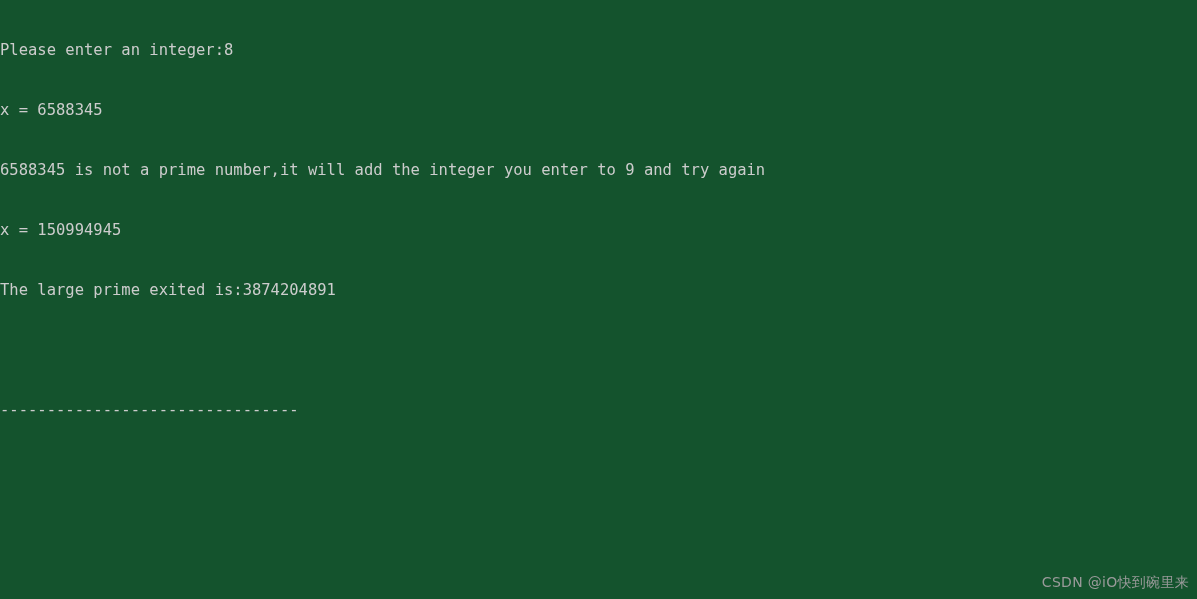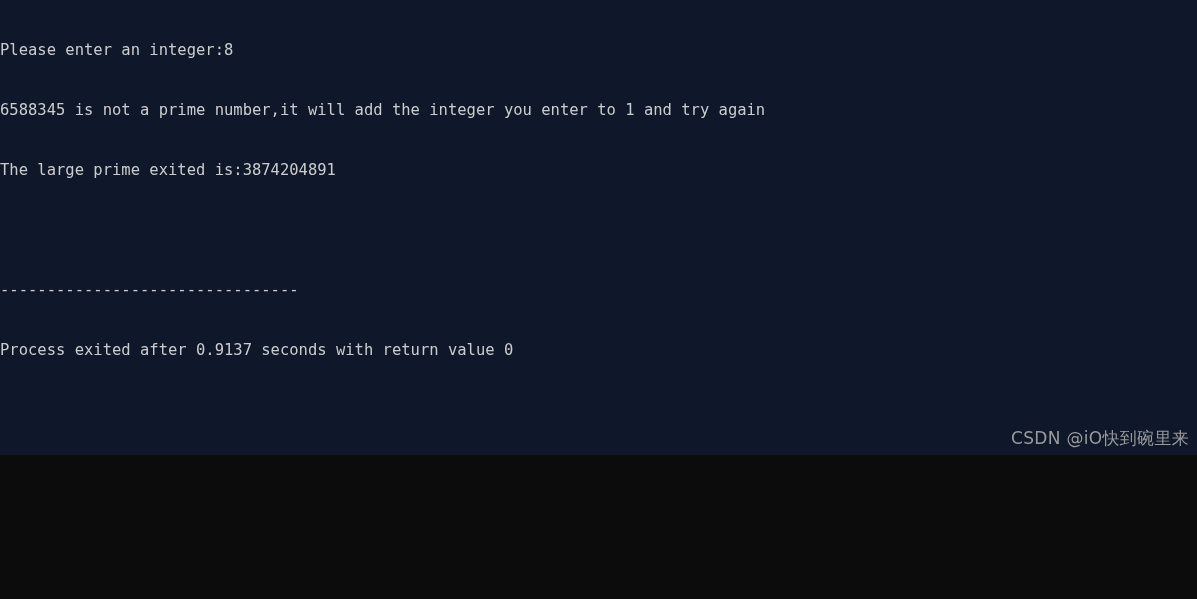--- a/index.html
+++ b/index.html
@@ -3,22 +3,22 @@
 <meta charset="utf-8">
 <style>
   html, body {
     margin: 0;
     padding: 0;
     background: #0c0c0c;
   }
   #console-window {
     position: relative;
     width: 1197px;
-    height: 455px;
-    background: #0f172a;
+    height: 599px;
+    background: #14532d;
     overflow: hidden;
     box-sizing: border-box;
     padding-left: 22px;
   }
   #console-output {
     position: absolute;
     left: 0px;
     top: 0px;
     width: 1197px;
     font-family: "DejaVu Sans Mono", "Liberation Mono", monospace;
@@ -35,37 +35,38 @@
     font-family: "DejaVu Sans Mono", "Liberation Mono", monospace;
   }
   .console-line.blank {
     color: transparent;
   }
   #watermark {
     position: absolute;
     right: 8px;
     bottom: 6px;
     font-family: "DejaVu Sans", "Liberation Sans", sans-serif;
-    font-size: 17px;
+    font-size: 14px;
     line-height: 22px;
     color: #9a9a9a;
     letter-spacing: 0.3px;
     white-space: nowrap;
   }
 </style>
 </head>
 <body>
 
 <div id="console-window">
 
   <div id="console-output">
     <span class="console-line">Please enter an integer:8</span>
-    <span class="console-line">6588345 is not a prime number,it will add the integer you enter to 1 and try again</span>
+    <span class="console-line">x = 6588345</span>
+    <span class="console-line">6588345 is not a prime number,it will add the integer you enter to 9 and try again</span>
+    <span class="console-line">x = 150994945</span>
     <span class="console-line">The large prime exited is:3874204891</span>
     <span class="console-line blank"></span>
     <span class="console-line">--------------------------------</span>
-    <span class="console-line">Process exited after 0.9137 seconds with return value 0</span>
     
   </div>
 
   <div id="watermark">CSDN @iO快到碗里来</div>
 
 </div>
 
 </body></html>

